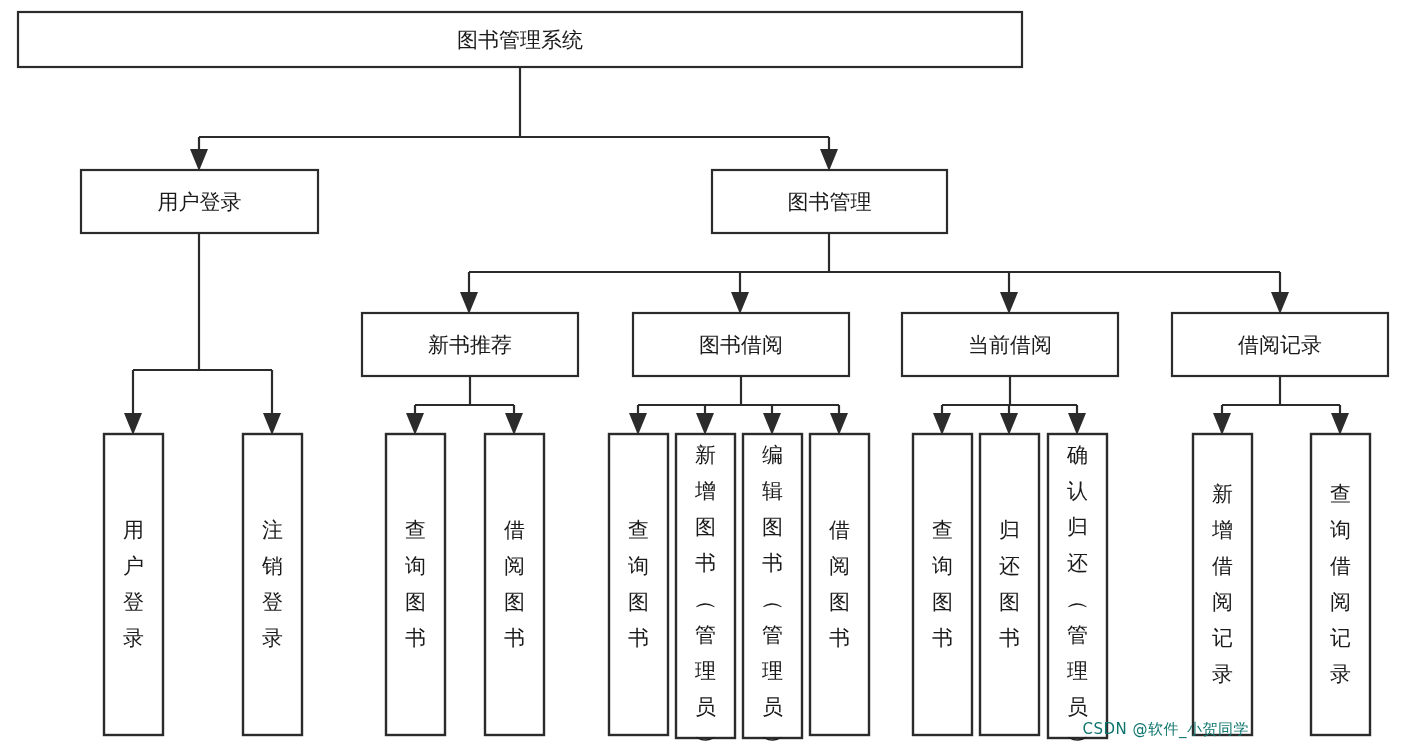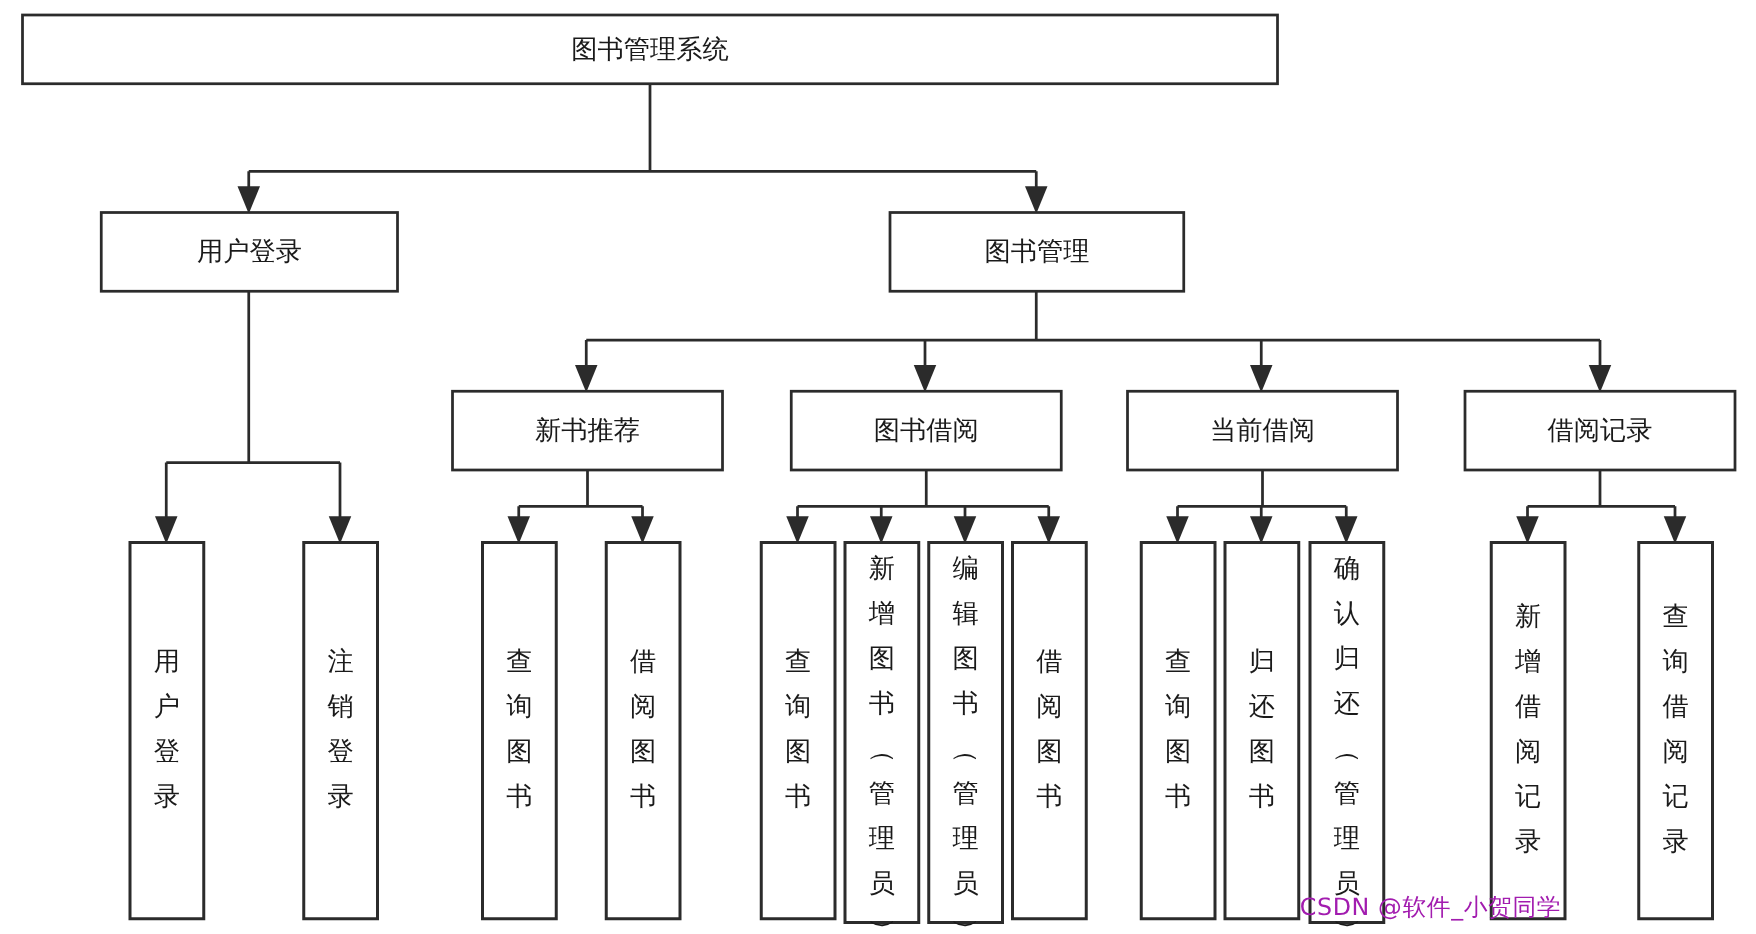--- a/index.html
+++ b/index.html
@@ -51,22 +51,22 @@
     fill: #1a1a1a;
     font-family: "DejaVu Sans", "Liberation Sans", sans-serif;
     font-size: 21px;
     text-anchor: middle;
     dominant-baseline: middle;
   }
   .watermark-text {
     position: absolute;
     right: 14px;
     bottom: 8px;
-    color: #a21caf;
-    font-size: 19px;
+    color: #0f766e;
+    font-size: 15px;
     font-family: "DejaVu Sans", "Liberation Sans", sans-serif;
     letter-spacing: 0.5px;
     white-space: nowrap;
     user-select: none;
   }
 </style>
 </head>
 <body>
 
 <div id="diagram-root">

